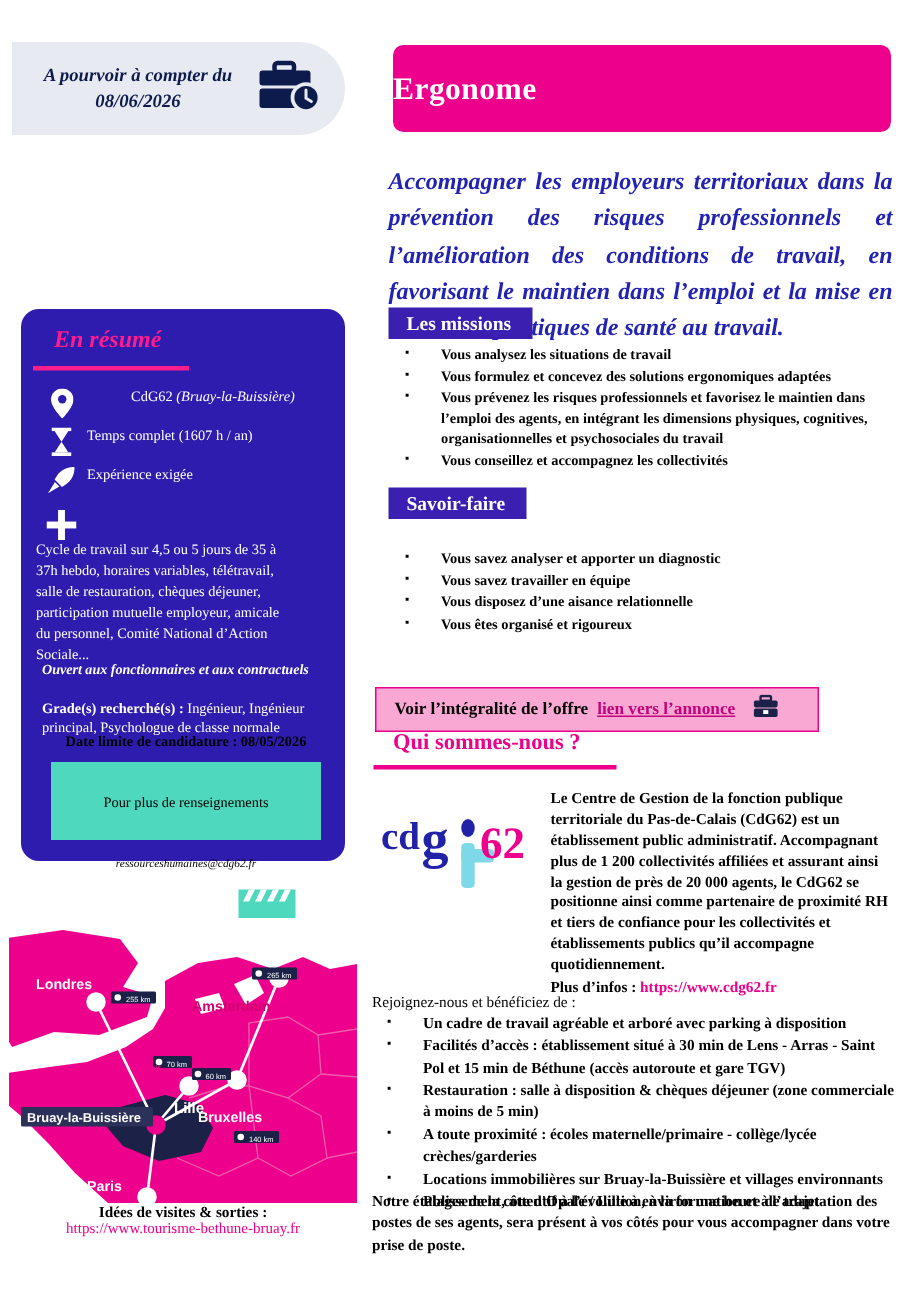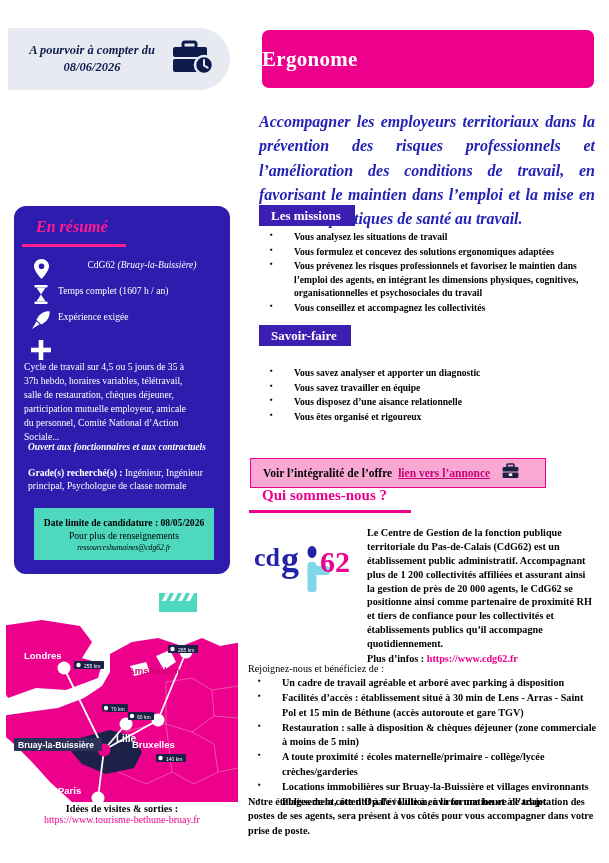--- a/index.html
+++ b/index.html
@@ -153,21 +153,21 @@
     position: absolute; left: 14px; top: 260px; width: 196px;
     color: #ffffff; font-size: 9.6px; line-height: 1.4;
   }
   .sb-grades b { font-weight: bold; }
 
   .deadline-box {
     position: absolute; left: 20px; top: 302px;
     width: 180px; height: 52px;
     background: #4ed8bd; color: #000;
     display: flex; flex-direction: column;
-    align-items: center; justify-content: center;
+    align-items: center; justify-content: center; gap: 28px;
   }
   .dl-1 { font-size: 9.6px; font-weight: bold; }
   .dl-2 { font-size: 9.6px; margin-top: 2px; }
   .dl-3 { font-size: 7.6px; font-style: italic; margin-top: 2px; }
 
   
   .map-wrap { position: absolute; left: 6px; top: 612px; width: 232px; height: 190px; }
   .clapper { position: absolute; left: 158px; top: 592px; }
 
   .map-caption {

